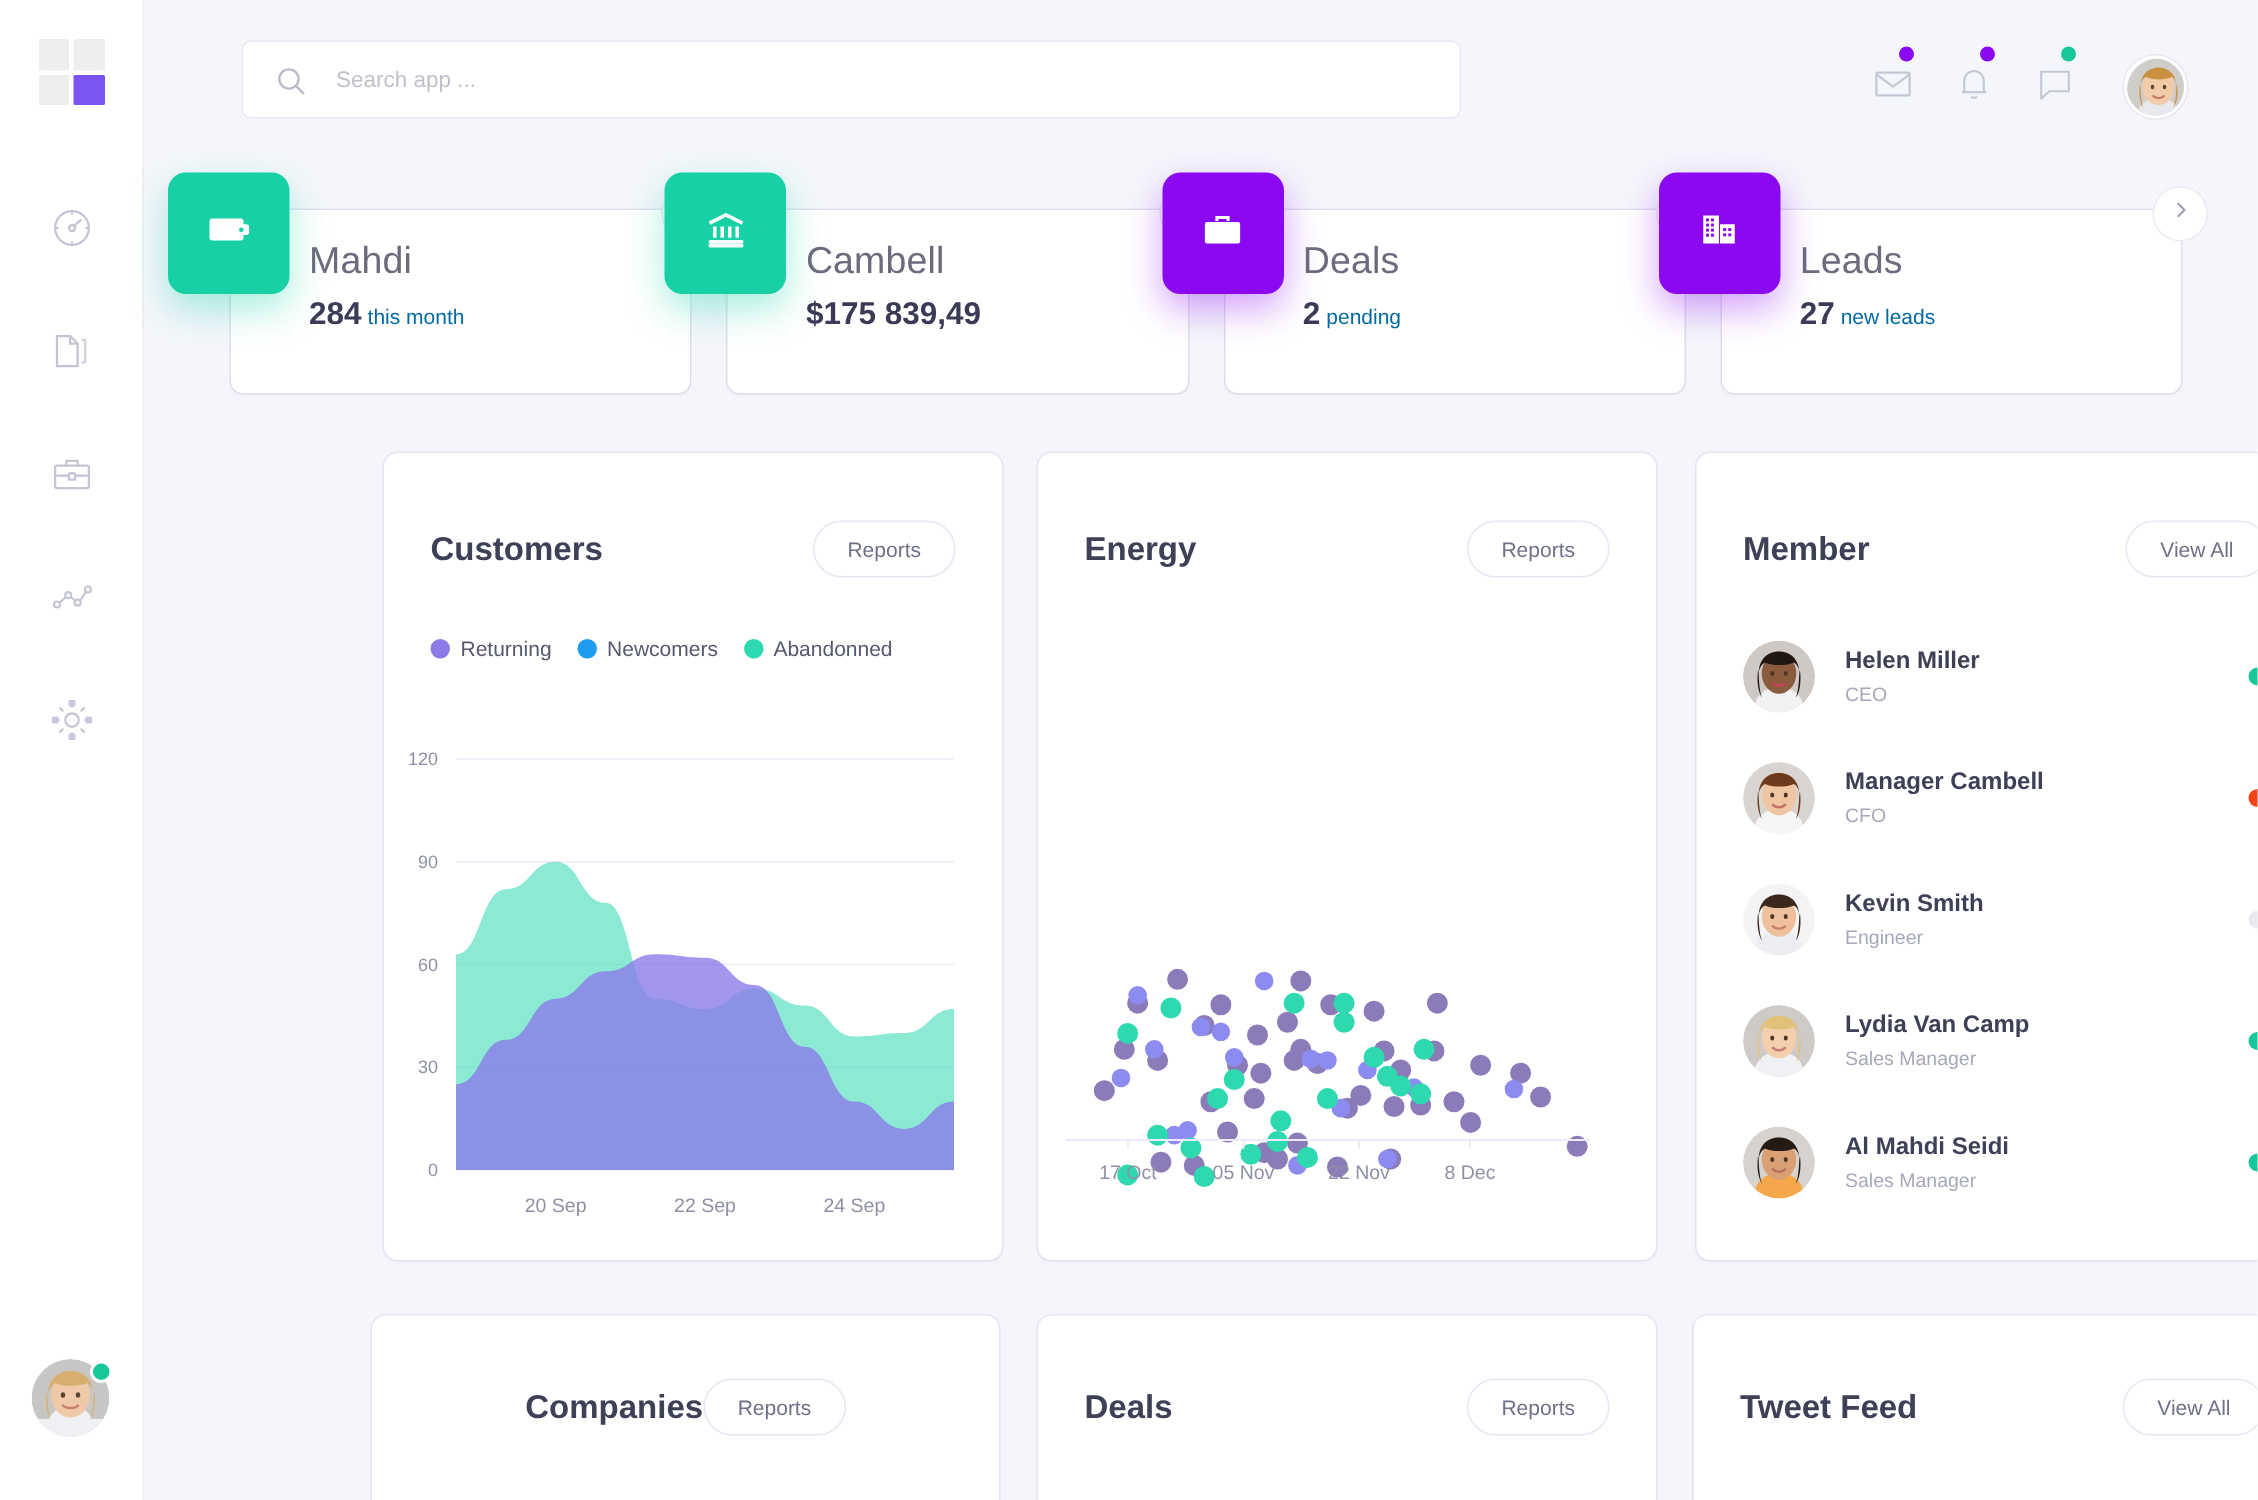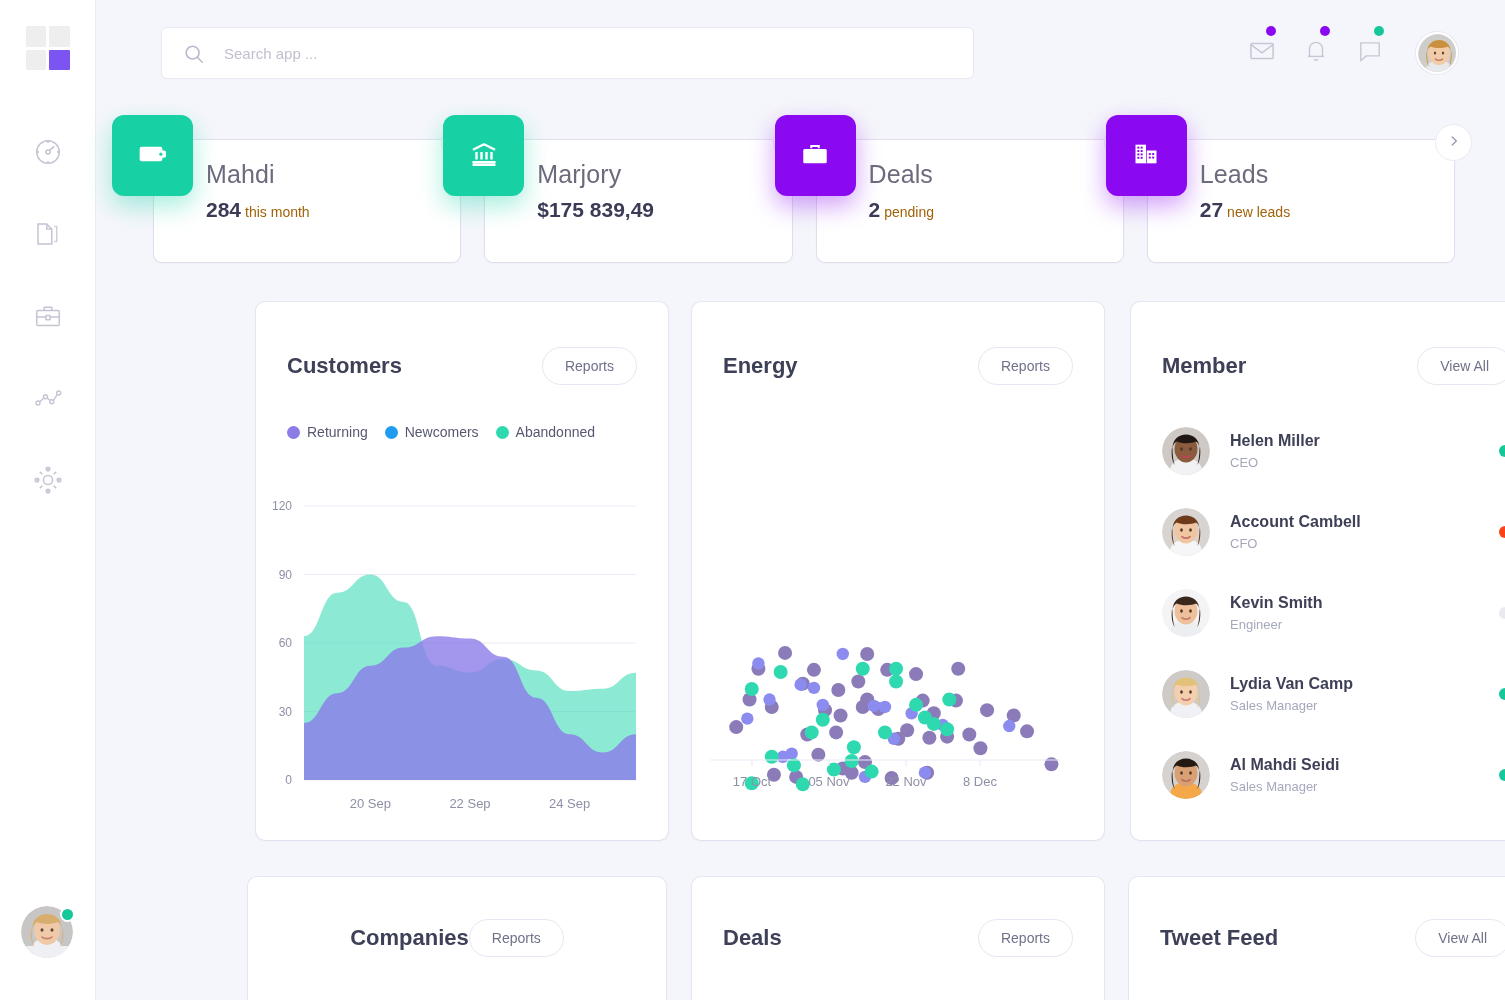--- a/index.html
+++ b/index.html
@@ -52,21 +52,21 @@
     position: absolute; left: 95px; top: 0;
     width: 1410px; height: 1000px;
     background: #f5f6fb;
     border-left: 1px solid #ececf4;
   }
 
   
   .topbar {
     position: absolute; left: 65px; top: 27px;
     width: 1300px; height: 52px;
-    display: flex; align-items: center; justify-content: space-between;
+    display: flex; align-items: flex-end; justify-content: space-between;
   }
   .search-wrap {
     position: relative; width: 813px; height: 52px;
     background: #ffffff; border: 1px solid #e8e8f2;
     border-radius: 6px; display: flex; align-items: center;
   }
   .search-icon { position: absolute; left: 21px; top: 15px; }
   .search-input {
     border: 0; outline: 0; background: transparent;
     margin-left: 62px; width: 700px; height: 40px;
@@ -103,21 +103,21 @@
     position: absolute; left: -42px; top: -25px;
     width: 81px; height: 81px; border-radius: 12px;
     display: flex; align-items: center; justify-content: center;
   }
   .stat-icon.teal { background: #17d1a5; box-shadow: 0 10px 24px rgba(23,209,165,.38); }
   .stat-icon.violet { background: #8a09f0; box-shadow: 0 10px 24px rgba(138,9,240,.38); }
   .stat-body { position: absolute; left: 52px; top: 20px; }
   .stat-title { font-size: 25px; color: #6b6b7d; font-weight: 400; letter-spacing: .1px; }
   .stat-sub { margin-top: 9px; }
   .stat-num { font-size: 21px; font-weight: 700; color: #3b3b57; }
-  .stat-unit { font-size: 14px; color: #a16207; margin-left: 4px; }
+  .stat-unit { font-size: 14px; color: #0369a1; margin-left: 4px; }
   .stat-arrow {
     position: absolute; right: -18px; top: -16px;
     width: 37px; height: 37px; border-radius: 50%;
     background: #ffffff; border: 1px solid #eaeaf4;
     display: flex; align-items: center; justify-content: center;
     cursor: pointer;
   }
 
   
   .panel {
@@ -365,21 +365,21 @@
         <span>
           <svg width="30" height="30" viewBox="0 0 24 24" fill="none" stroke="#ffffff" stroke-width="1.9">
             <path d="M3.2 8.6 12 4.2l8.8 4.4" stroke-linejoin="round"></path>
             <path d="M6 10.4v6M10 10.4v6M14 10.4v6M18 10.4v6"></path>
             <path d="M3.6 18.6h16.8" stroke-linecap="round"></path>
             <path d="M3.6 20.6h16.8" stroke-linecap="round"></path>
           </svg>
         </span>
       </div>
       <div class="stat-body">
-        <div class="stat-title">Marjory</div>
+        <div class="stat-title">Cambell</div>
         <div class="stat-sub">
           <span class="stat-num">$175 839,49</span><span class="stat-unit"></span>
         </div>
       </div>
       <div class="stat-arrow">
         <span>
           <svg width="14" height="14" viewBox="0 0 24 24" fill="none" stroke="#9a9ab4" stroke-width="2.4" stroke-linecap="round" stroke-linejoin="round">
               <path d="M9 5l7 7-7 7"></path>
             </svg>
         </span>
@@ -632,21 +632,21 @@
                 <ellipse cx="24" cy="44" rx="16" ry="13" fill="#f6f6f8"></ellipse>
                 <ellipse cx="24" cy="22" rx="11.5" ry="13.5" fill="#f0c6a2"></ellipse>
                 <path d="M10.5 22c0-10 6.4-14.6 13.5-14.6S37.5 12 37.5 22c0-3.8-1.8-6.5-3.6-7.4-3.6 1.9-13.6 2.7-19.2 0-1.8.9-4.2 3.6-4.2 7.4z" fill="#6e3a1c"></path>
                 <path d="M10 20c-1.1 9 .7 15.4 2.7 18-2.7-7.4-1.8-18-2.7-18zM38 20c1.1 9-.7 15.4-2.7 18 2.7-7.4 1.8-18 2.7-18z" fill="#6e3a1c"></path>
                 <ellipse cx="19.5" cy="22" rx="1.35" ry="1.7" fill="#4a3728"></ellipse>
                 <ellipse cx="28.5" cy="22" rx="1.35" ry="1.7" fill="#4a3728"></ellipse>
                 <path d="M20 28.6c1.9 2.1 6.1 2.1 8 0" stroke="#c4706a" stroke-width="1.7" fill="none" stroke-linecap="round"></path>
               </g>
             </svg></div>
           <div class="m-info">
-            <div class="m-name">Account Cambell</div>
+            <div class="m-name">Manager Cambell</div>
             <div class="m-role">CFO</div>
           </div>
           <div class="m-status" style="background:#fa4318"></div>
         </div>
         <div class="member-row">
           <div class="m-avatar"><svg width="48" height="48" viewBox="0 0 48 48">
               <defs>
                 <clipPath id="mc2">
                   <circle cx="24" cy="24" r="24"></circle>
                 </clipPath>

